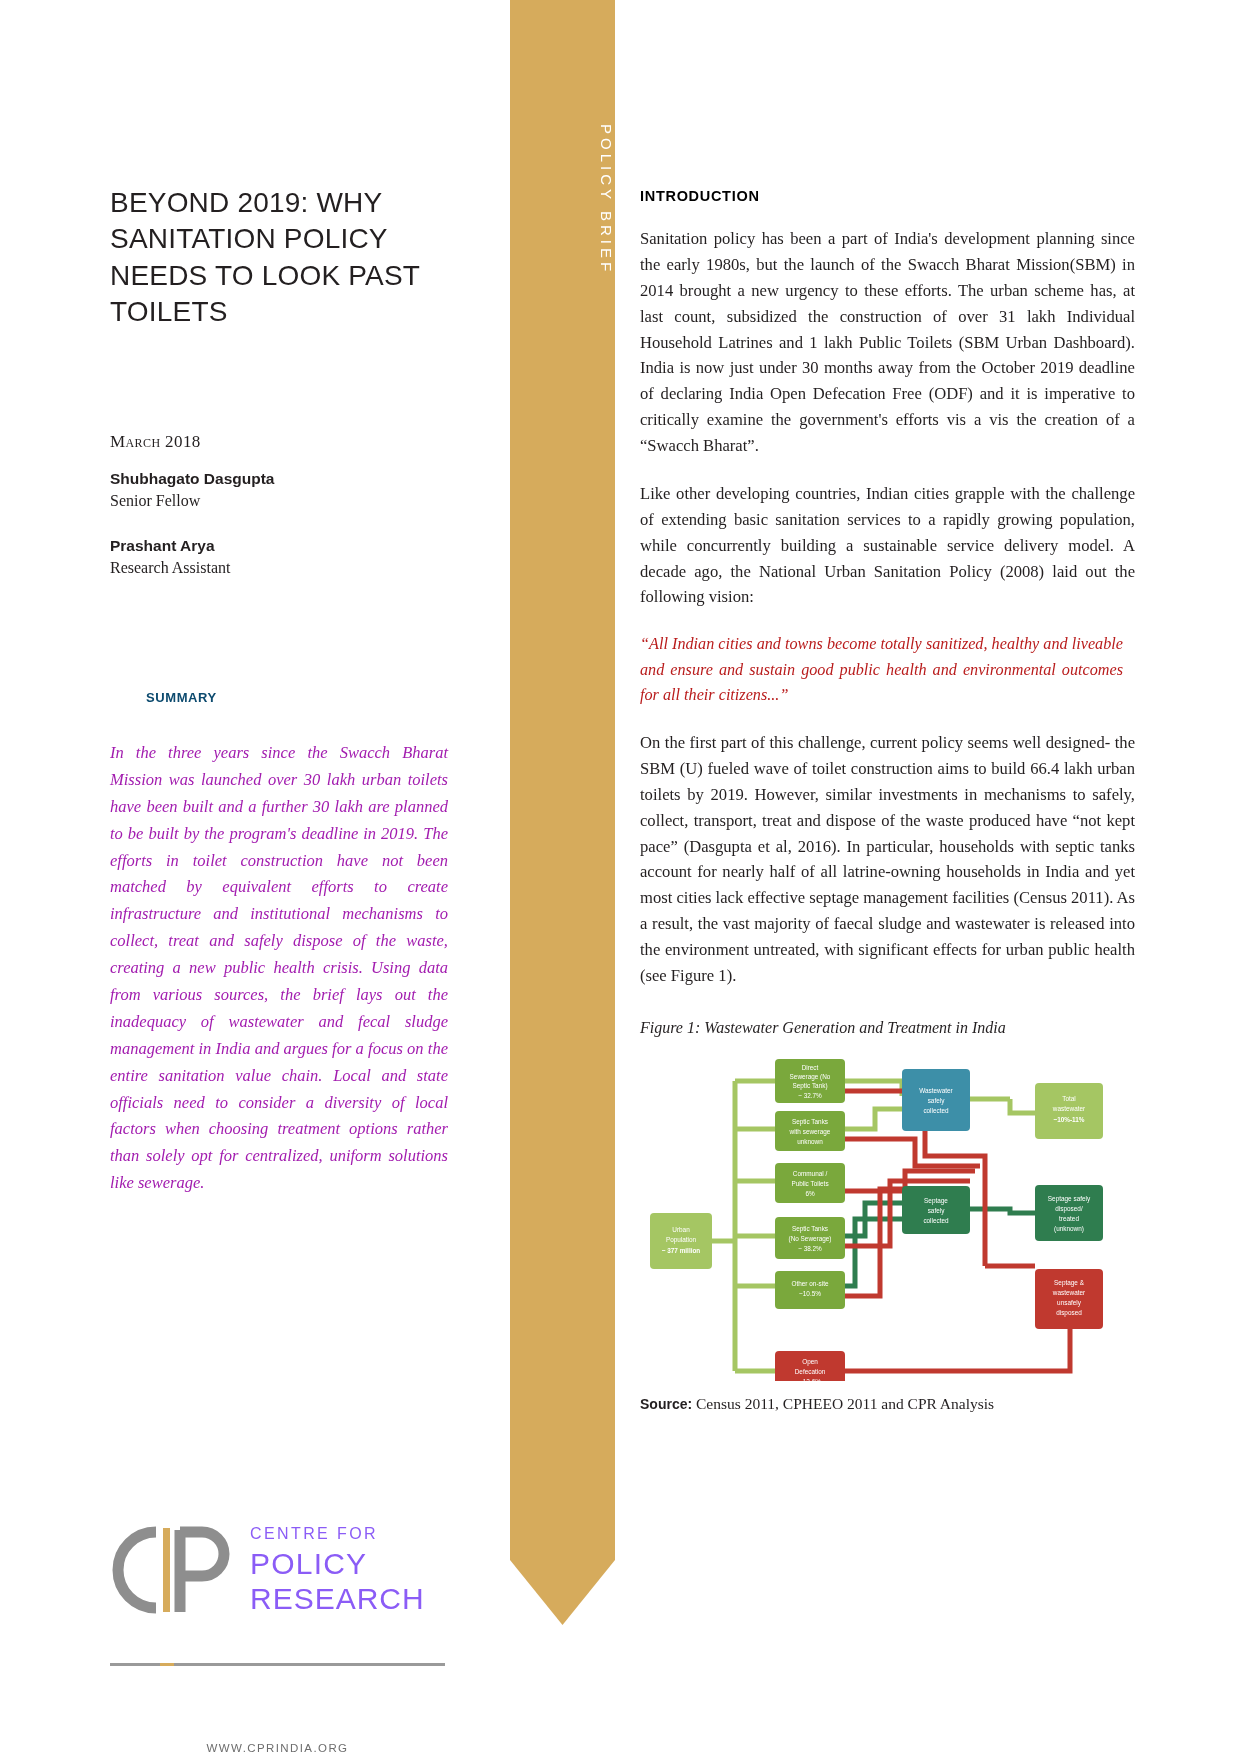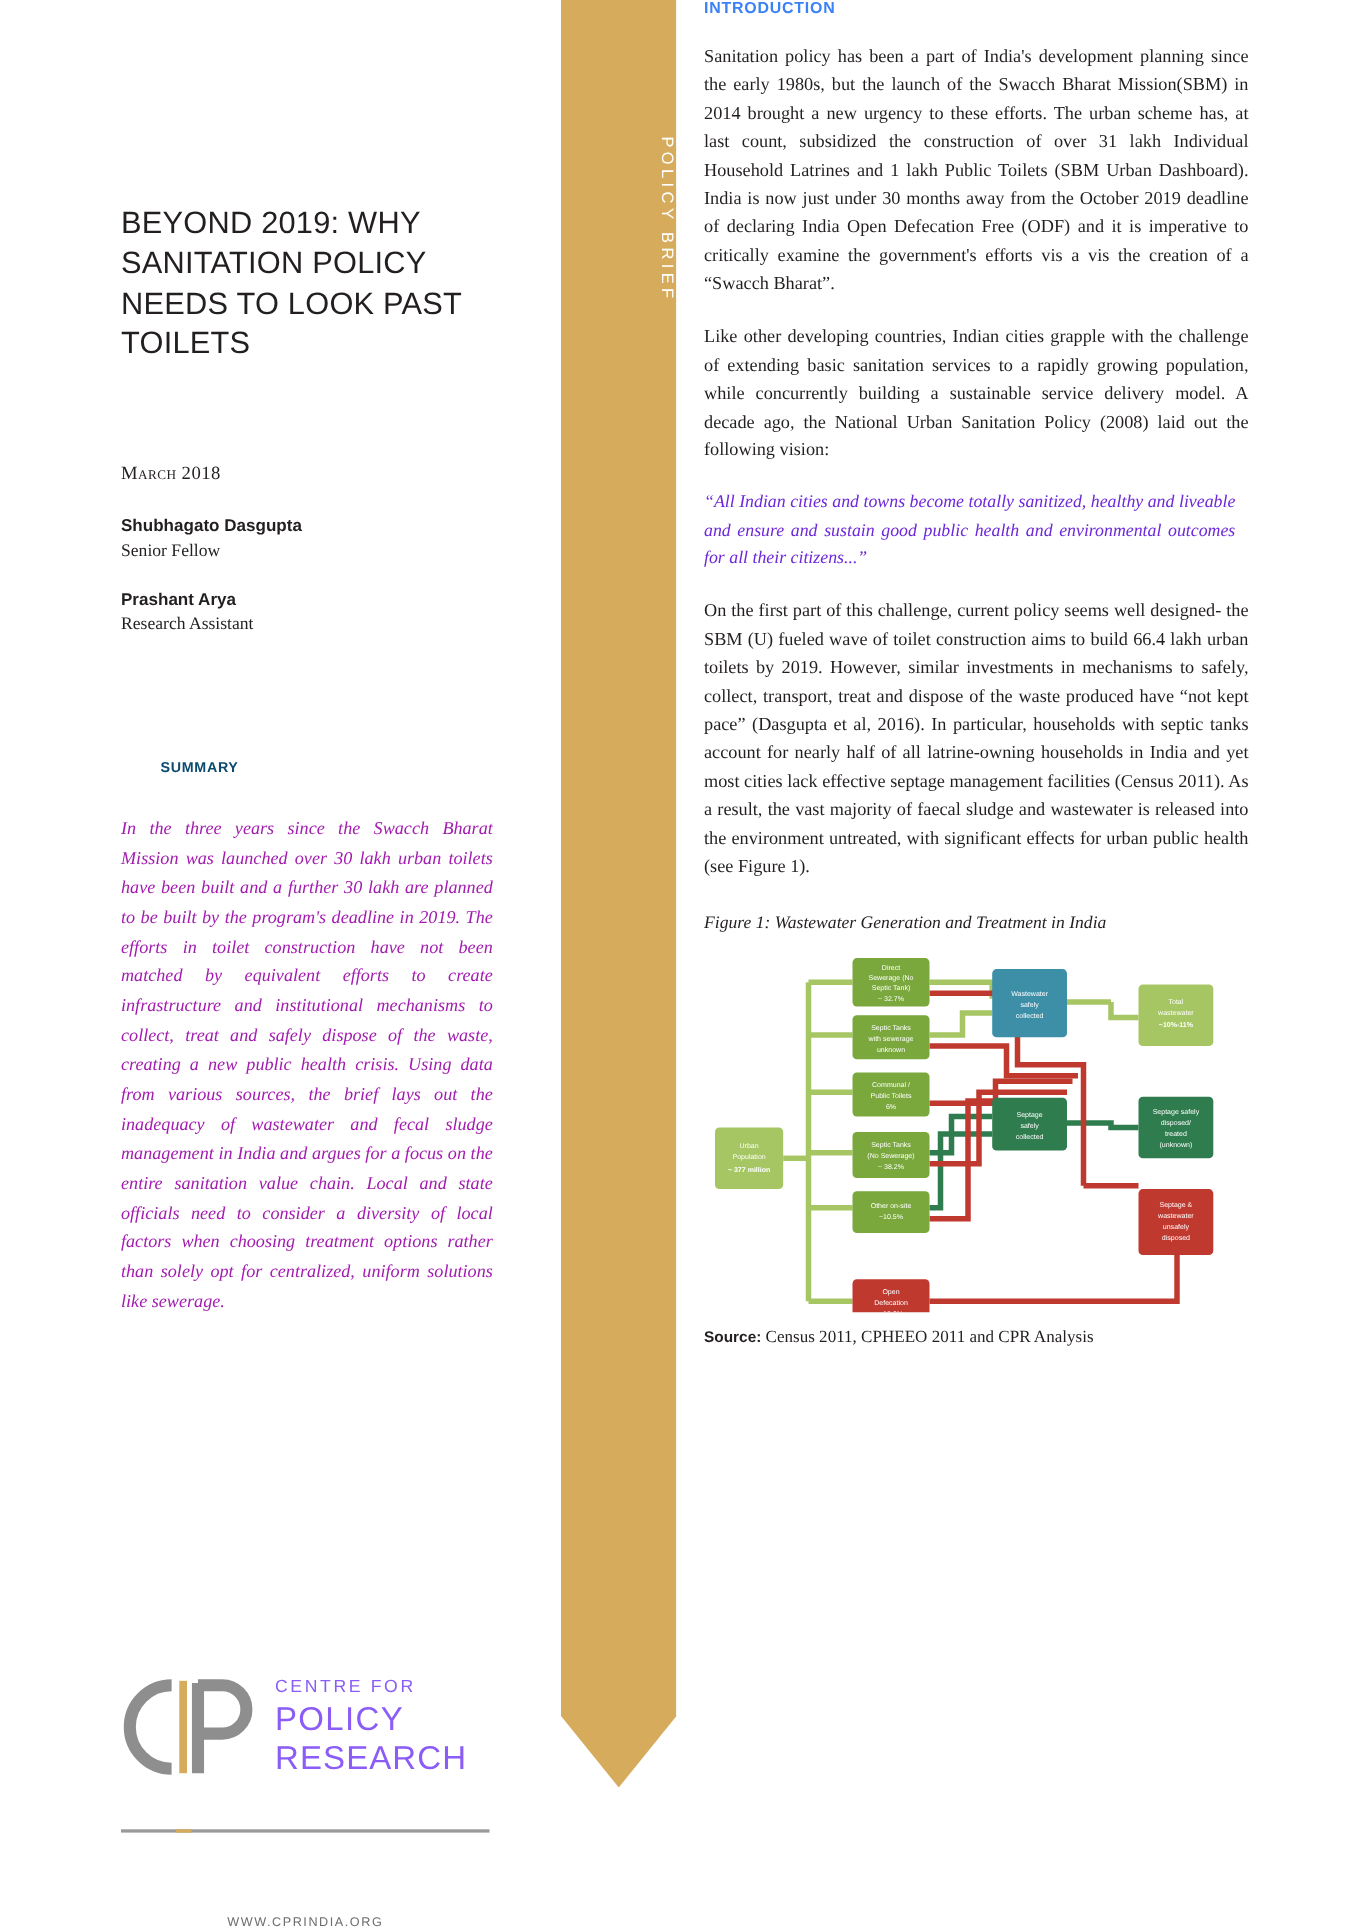--- a/index.html
+++ b/index.html
@@ -56,21 +56,21 @@
     width: 330px;
     font-family: "Liberation Sans", sans-serif;
     font-size: 28px;
     line-height: 1.30;
     color: #231f20;
     font-weight: normal;
     letter-spacing: 0.2px;
   }
   .doc-date {
     position: absolute;
-    top: 420px;
+    top: 432px;
     left: 0;
     font-family: "Liberation Serif", serif;
     font-size: 17px;
     color: #231f20;
     font-variant: small-caps;
     letter-spacing: 0.4px;
   }
   .authors { position: absolute; top: 468px; left: 0; width: 340px; }
   .author-name {
     font-family: "Liberation Sans", sans-serif;
@@ -165,40 +165,41 @@
   }
 
   
   .right-col {
     position: absolute;
     left: 640px;
     top: 0;
     width: 495px;
   }
   .section-head {
+    margin-top: 188px;
     font-family: "Liberation Sans", sans-serif;
     font-size: 14.5px;
     font-weight: bold;
     letter-spacing: 0.7px;
-    color: #3b82f6;
+    color: #000000;
   }
   .body-p {
     font-family: "Liberation Serif", serif;
     font-size: 16.6px;
     line-height: 1.56;
     color: #231f20;
     text-align: justify;
     margin: 22px 0 0 0;
   }
   .quote-p {
     font-family: "Liberation Serif", serif;
     font-style: italic;
     font-size: 16.2px;
     line-height: 1.56;
-    color: #6d28d9;
+    color: #b91c1c;
     text-align: justify;
     margin: 22px 12px 0 0;
   }
   .fig-caption {
     font-family: "Liberation Serif", serif;
     font-style: italic;
     font-size: 16px;
     color: #231f20;
     margin: 30px 0 0 0;
   }

